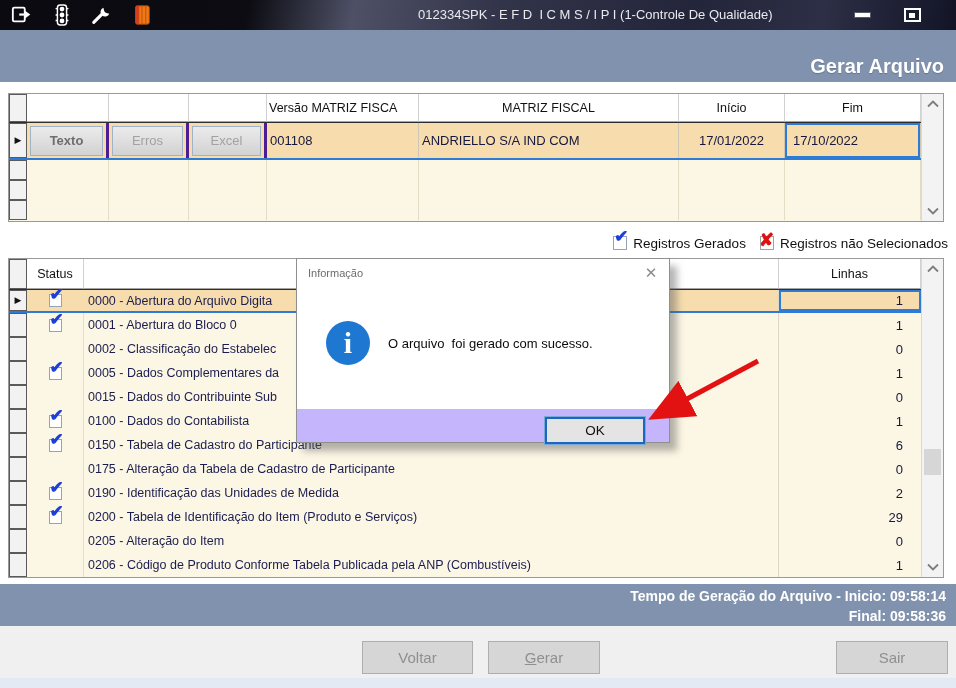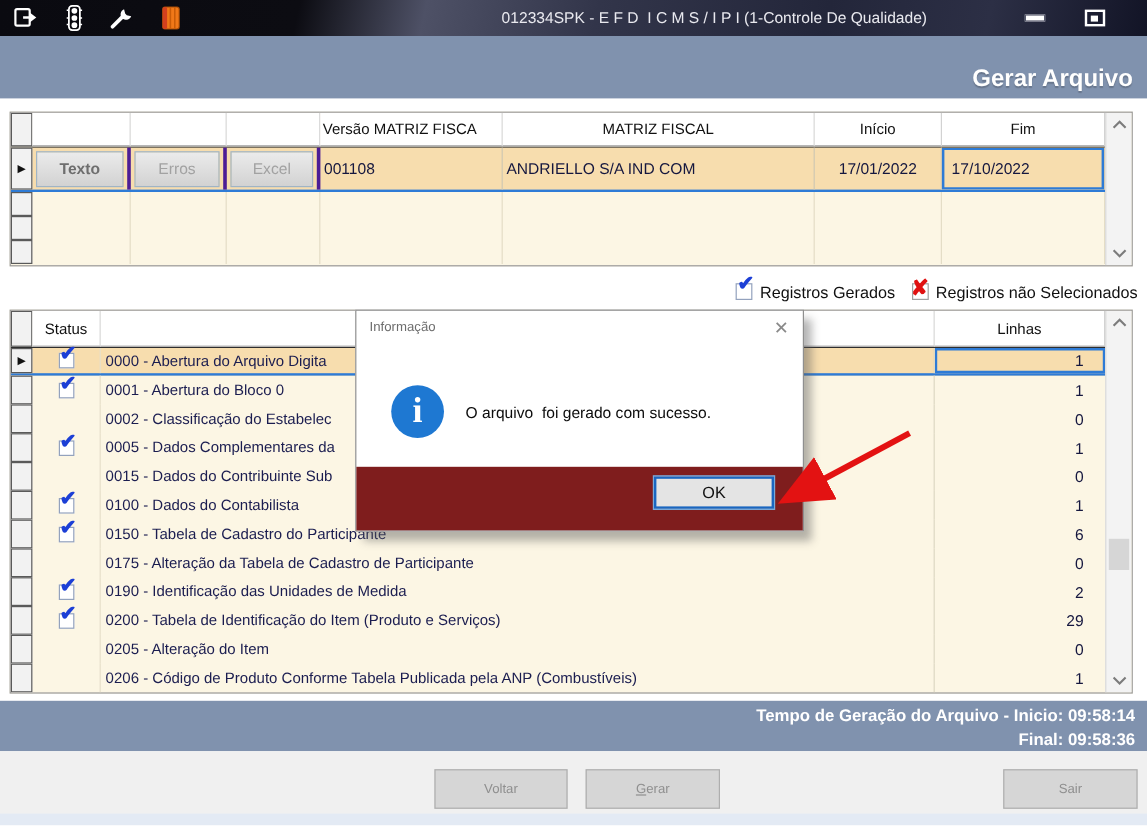--- a/index.html
+++ b/index.html
@@ -75,34 +75,34 @@
   .g2-row .r-status{display:flex;align-items:center;justify-content:center;border-right:1px solid #e6dfca;}
   .g2-row .r-label{display:flex;align-items:center;padding-left:4px;font-size:12.5px;color:#1b1d50;border-right:1px solid #ddd7c3;overflow:hidden;white-space:nowrap;}
   .g2-row .r-linhas{display:flex;align-items:center;justify-content:flex-end;padding-right:18px;font-size:13px;color:#15173f;}
   .g2-row.sel{background:#f7ddae;border-bottom:2px solid #2e7bd6;border-top:1px solid #2e2e2e;}
   .g2-row.sel .r-linhas{box-shadow:inset 0 0 0 2px #2e7bd6;}
   .g2-row .cbx{width:13px;height:13px;}
 
   
   .footer{position:absolute;left:0;top:626px;width:956px;height:62px;background:#f0f0f0;}
   .footer .strip{position:absolute;left:0;bottom:0;width:956px;height:10px;background:#e3eaf4;}
-  .fbtn{position:absolute;top:15px;height:33px;background:#d6d6d6;border:1px solid #aeaeae;color:#8f8f8f;font-size:11px;display:flex;align-items:center;justify-content:center;cursor:default;}
+  .fbtn{position:absolute;top:15px;height:33px;background:#d6d6d6;border:1px solid #aeaeae;color:#8f8f8f;font-size:15px;display:flex;align-items:center;justify-content:center;cursor:default;}
   .fbtn .u{text-decoration:underline;}
   .btn-voltar{left:362px;width:111px;}
   .btn-gerar{left:488px;width:112px;}
   .btn-sair{left:836px;width:112px;}
 
   
   .dialog{position:absolute;left:296px;top:258px;width:374px;height:185px;background:#ffffff;border:1px solid #8f8f8f;box-shadow:7px 8px 7px rgba(90,90,90,0.45);z-index:10;}
   .dlg-title{position:absolute;left:0;top:0;width:100%;height:28px;display:flex;align-items:center;padding-left:11px;font-size:11px;color:#6d6d6d;}
   .dlg-close{position:absolute;right:6px;top:2px;width:24px;height:24px;display:flex;align-items:center;justify-content:center;font-size:15px;color:#8a8a8a;cursor:default;}
   .dlg-body{position:absolute;left:0;top:28px;width:100%;height:112px;display:flex;align-items:center;padding-left:29px;gap:18px;}
   .info-icon{width:44px;height:44px;border-radius:50%;background:#1e78d2;color:#fff;display:flex;align-items:center;justify-content:center;font-family:"Liberation Serif",serif;font-size:30px;font-weight:bold;flex:none;}
   .dlg-msg{font-size:13px;color:#0c0c0c;white-space:pre;}
-  .dlg-footer{position:absolute;left:0;bottom:0;width:100%;height:53px;background:#7f1d1d;}
+  .dlg-footer{position:absolute;left:0;bottom:0;width:100%;height:33px;background:#c4b5fd;}
   .dlg-ok{position:absolute;right:24px;top:8px;width:100px;height:27px;background:#e4e4e4;border:2px solid #1a66c0;outline:1px solid #7aa9d8;font-size:13.5px;color:#101010;display:flex;align-items:center;justify-content:center;cursor:default;}
 
   .arrow-svg{position:absolute;left:640px;top:350px;z-index:20;pointer-events:none;}
 </style>
 </head>
 <body>
 
 <div class="window">
 
   <div class="titlebar">

